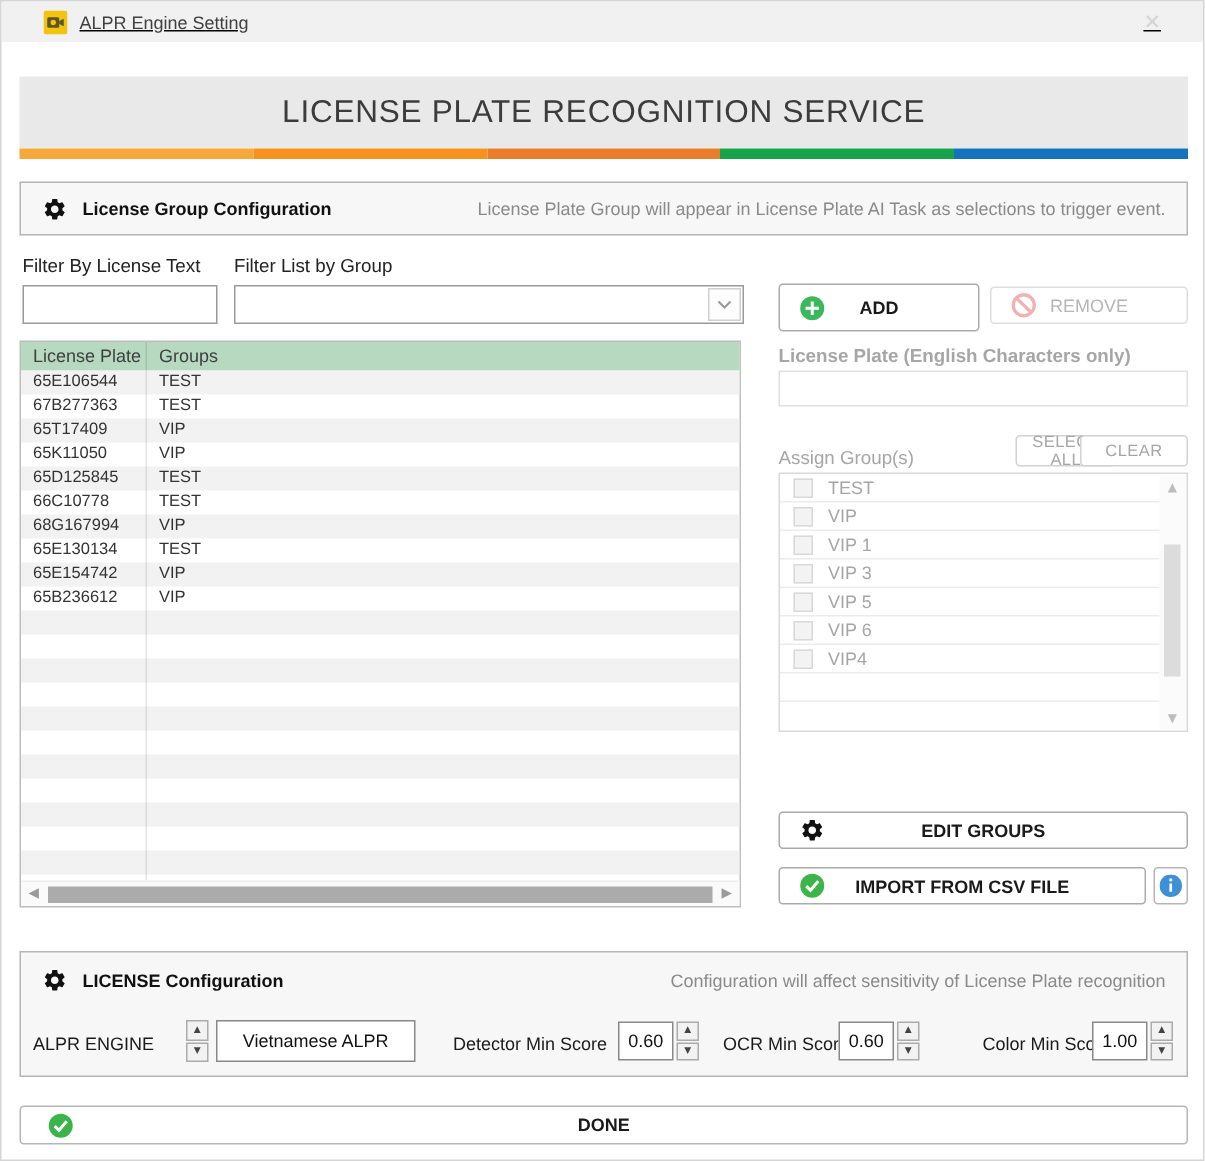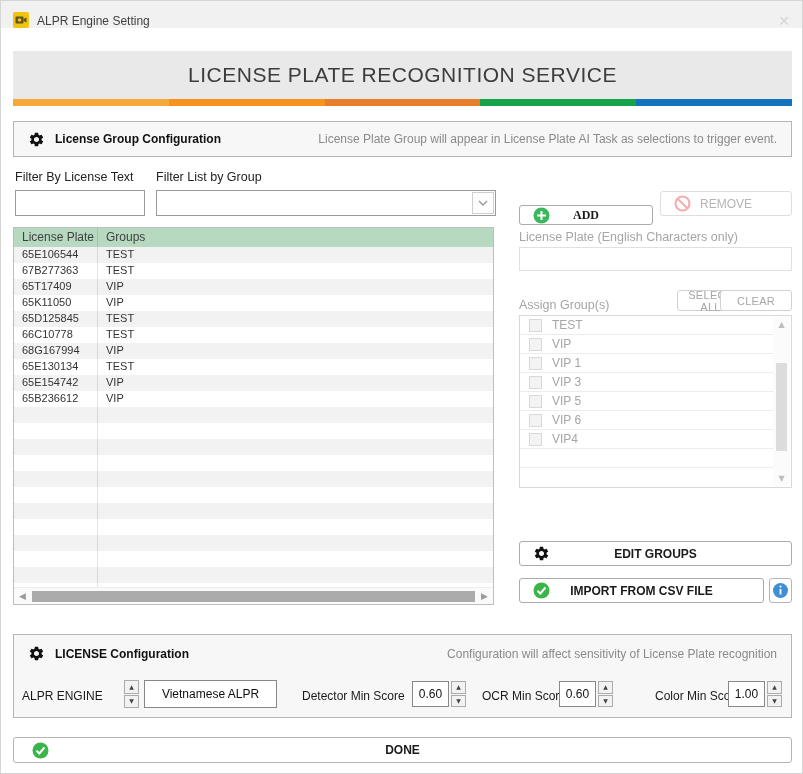--- a/index.html
+++ b/index.html
@@ -4,21 +4,21 @@
 <style>
   * { box-sizing: border-box; margin: 0; padding: 0; }
   body { margin: 0; background: #fff; font-family: "Liberation Sans", sans-serif; }
   #window {
     position: relative; width: 803px; height: 774px;
     background: #fff; border: 1px solid #d5d5d5; overflow: hidden;
   }
   
   .titlebar {
     position: absolute; top: 0; left: 0; right: 0; height: 27px;
-    background: #f1f1f1; display: flex; align-items: flex-end; padding: 0 12px;
+    background: #f1f1f1; display: flex; align-items: center; padding: 0 28px; text-decoration: underline;
   }
   .titlebar .app-icon { width: 16px; height: 16px; margin-right: 8px; flex: none; }
   .titlebar .title { font-size: 12px; color: #3f3f3f; }
   .titlebar .close {
     margin-left: auto; color: #d4d4d4; font-size: 14px; line-height: 14px;
     font-family: "DejaVu Sans", sans-serif; cursor: default;
   }
   
   .banner {
     position: absolute; left: 12px; top: 50px; width: 779px; height: 48px;
@@ -178,21 +178,21 @@
   <input class="text-input" style="left: 14px; top: 189px; width: 130px;" value="">
   <div class="combo">
     <span class="combo-value"></span>
     <span class="combo-btn">
       <svg width="10" height="6" viewBox="0 0 10 6">
           <polyline points="1,1 5,5 9,1" fill="none" stroke="#999" stroke-width="1.4"></polyline>
         </svg>
     </span>
   </div>
 
-  <button class="btn" style="left:518px; top:204px; width:134px; height:20px;font-family:Liberation Serif, serif;">
+  <button class="btn" style="left:518px; top:188px; width:134px; height:32px;">
     <span class="btn-icon">
       <svg viewBox="0 0 17 17">
           <circle cx="8.5" cy="8.5" r="8" fill="#3CB85C"></circle>
           <rect x="7.5" y="4" width="2" height="9" fill="#fff"></rect>
           <rect x="4" y="7.5" width="9" height="2" fill="#fff"></rect>
         </svg>
     </span>
     <span>ADD</span>
   </button>
   <button class="btn disabled" style="left:659px; top:190px; width:132px; height:25px;">
@@ -300,21 +300,21 @@
           <div class="td col2"></div>
         </div>
       </div>
     <div class="hscroll">
       <span class="arr">◀</span>
       <span class="thumb"></span>
       <span class="arr">▶</span>
     </div>
   </div>
 
-  <span class="gray-label" style="left:518px; top:229px;">License Plate (English Characters only)</span>
+  <span class="gray-label" style="left:518px; top:229px;font-weight:bold;">License Plate (English Characters only)</span>
   <input class="text-input disabled" style="left: 518px; top: 246px; width: 273px; height: 24px;" value="">
 
   <button class="small-btn" style="left:646px; top:289px; width:67px;margin-left:30px;">
       <span>SELECT ALL</span>
     </button>
   <button class="small-btn" style="left:719px; top:289px; width:72px;justify-content:center;">
       <span>CLEAR</span>
     </button>
   <span class="gray-label" style="left:518px; top:297px;">Assign Group(s)</span>
 

